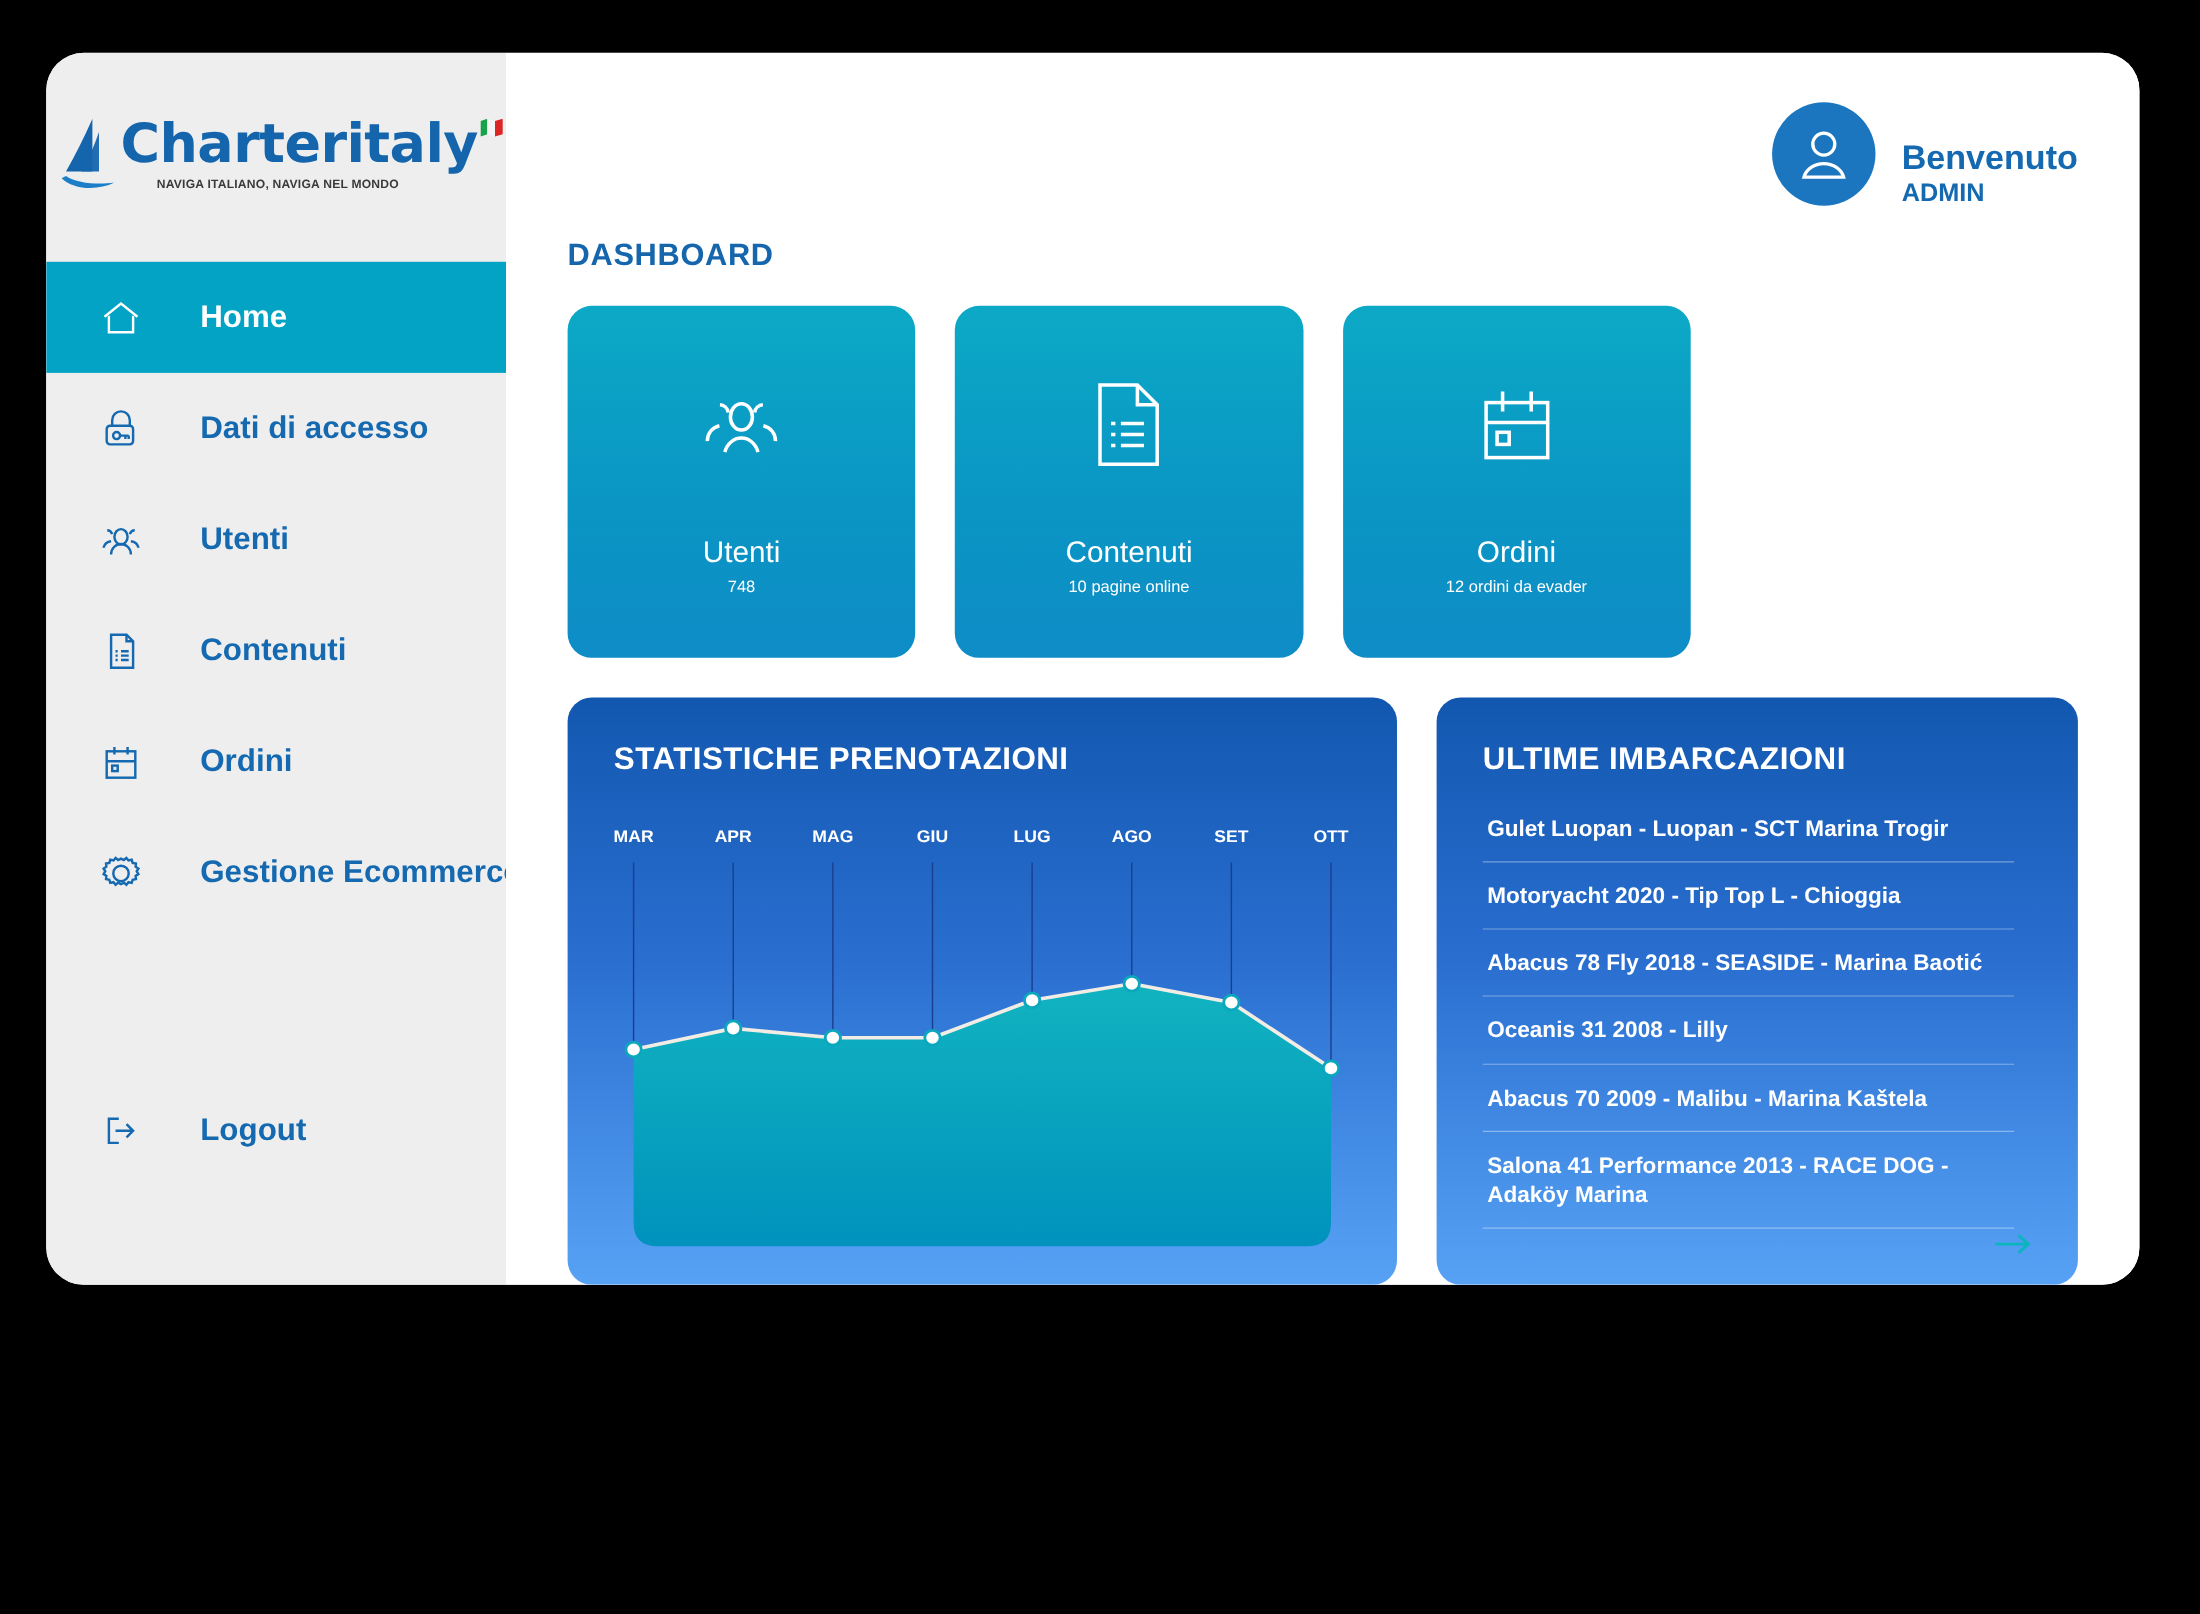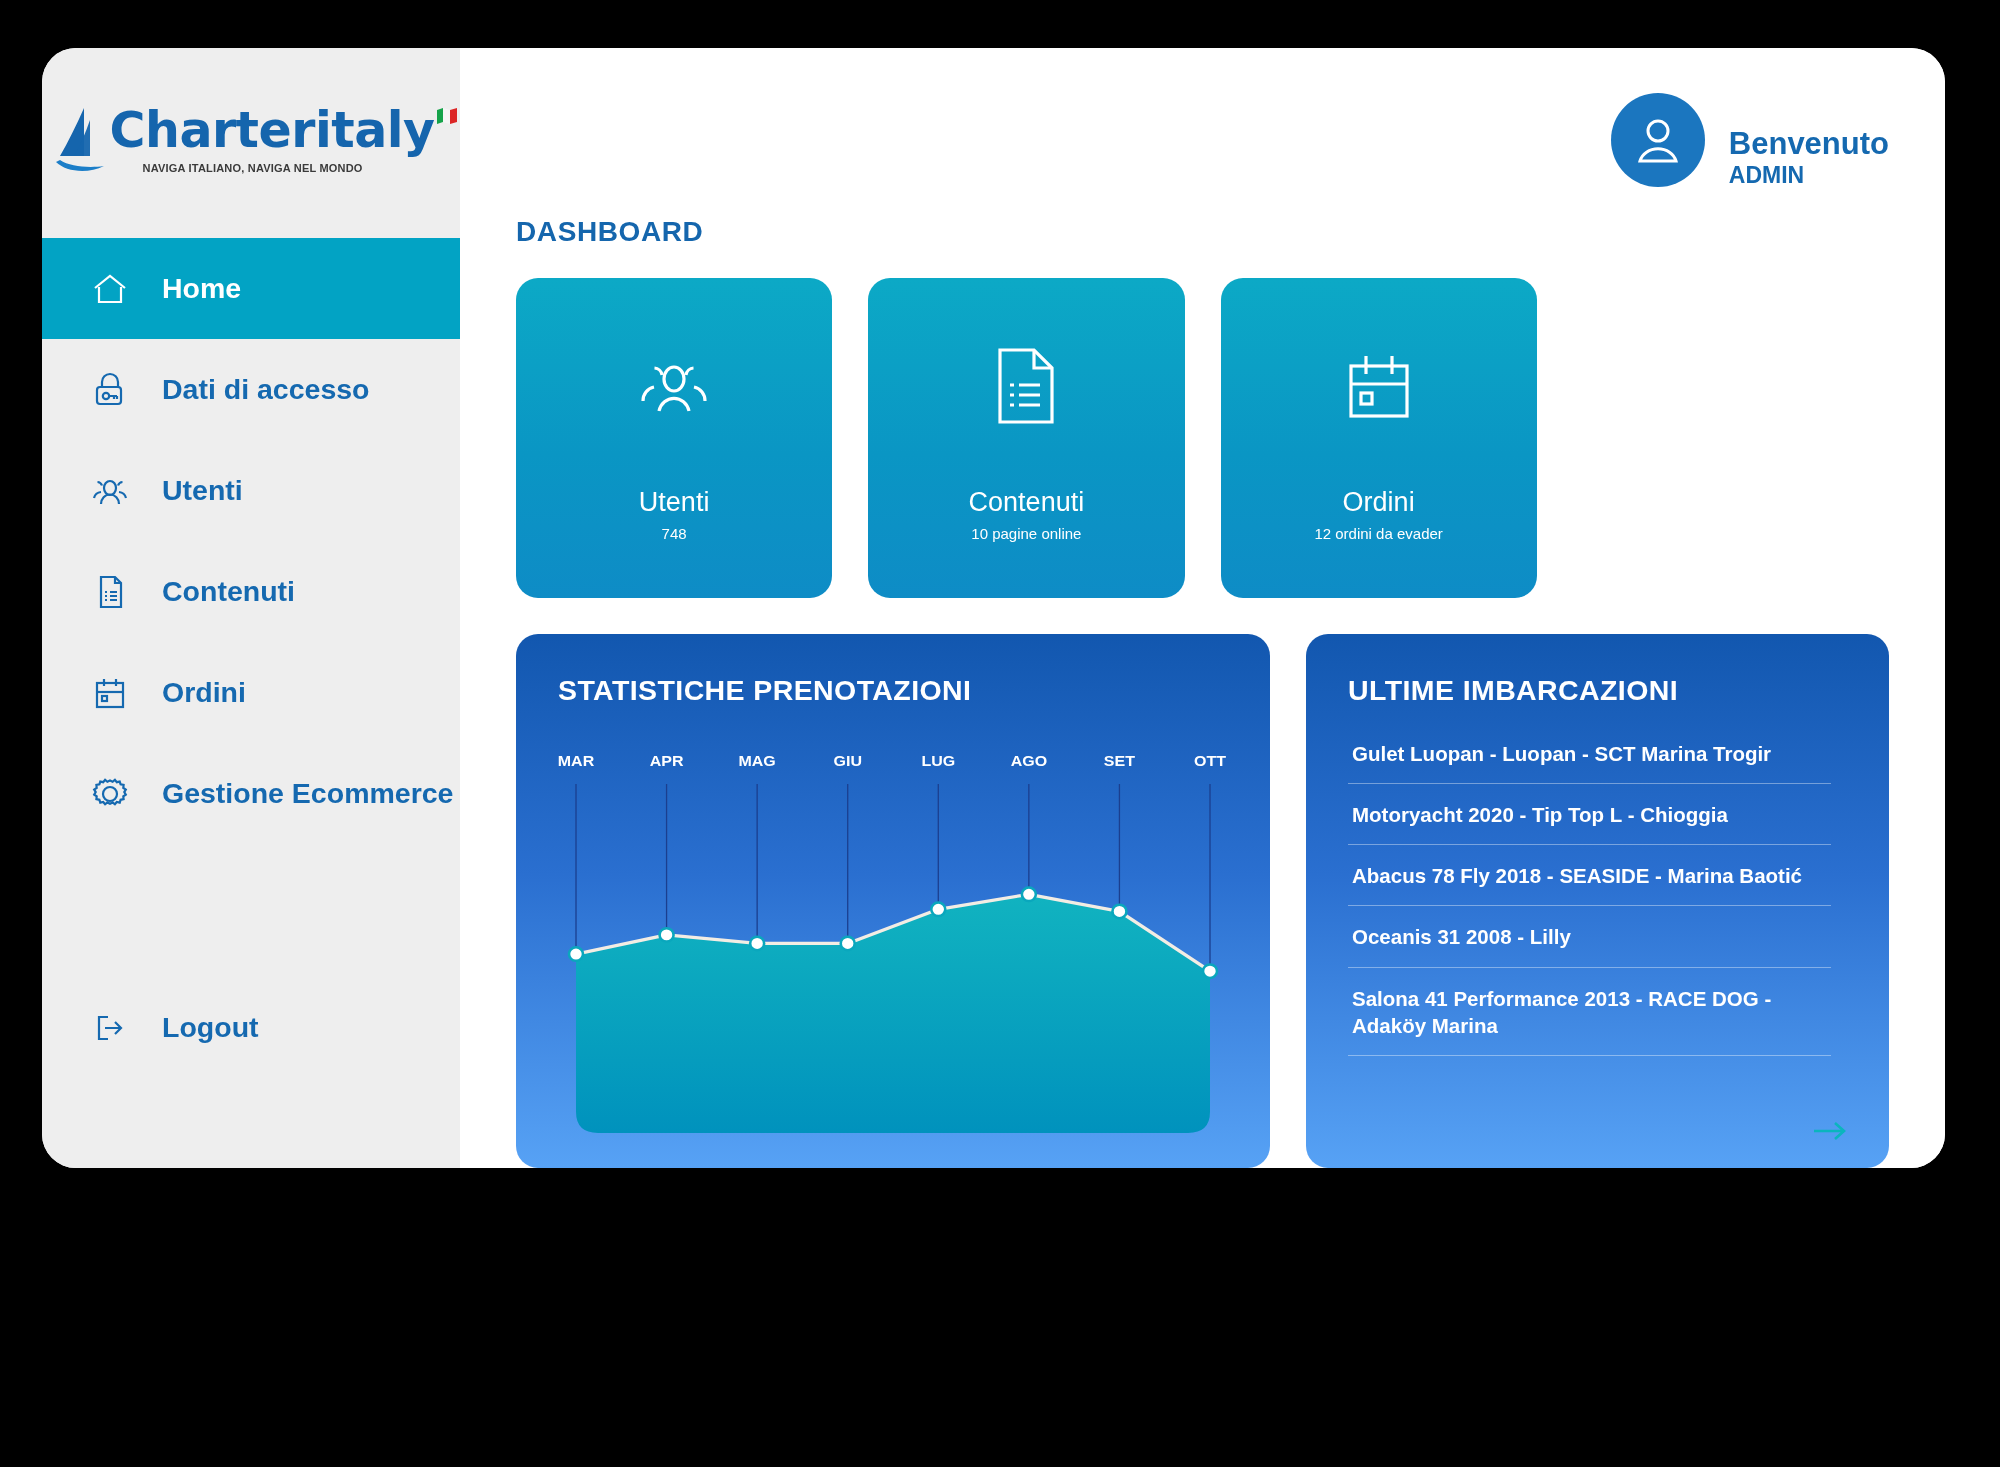--- a/index.html
+++ b/index.html
@@ -58,21 +58,21 @@
     margin-left: 33px;
   }
   .flag { width: 22px; height: 26px; margin-left: 2px; margin-top: 2px; }
 
   .nav-list { display:flex; flex-direction:column; }
   .nav-item {
     height: 101px;
     display: flex;
     align-items: center;
     padding-left: 48px;
-    gap: 32px;
+    gap: 52px;
     color: #1569b0;
     cursor: pointer;
   }
   .nav-item.active { background: #02a3c4; color: #ffffff; }
   .nav-icon { width: 40px; height: 40px; flex: 0 0 40px; display:flex; align-items:center; justify-content:center;}
   .nav-icon svg { width: 100%; height: 100%; display:block; }
   .nav-label {
     font-size: 28.5px;
     font-weight: 600;
     white-space: nowrap;
@@ -420,20 +420,21 @@
         </div>
       </div>
 
       <div class="panel" id="boats-panel">
         <div class="panel-title">ULTIME IMBARCAZIONI</div>
         <div id="boats-list">
             <div class="boat-row">Gulet Luopan - Luopan - SCT Marina Trogir</div>
             <div class="boat-row">Motoryacht 2020 - Tip Top L - Chioggia</div>
             <div class="boat-row">Abacus 78 Fly 2018 - SEASIDE - Marina Baotić</div>
             <div class="boat-row">Oceanis 31 2008 - Lilly</div>
+            <div class="boat-row">Abacus 70 2009 - Malibu - Marina Kaštela</div>
             <div class="boat-row">Salona 41 Performance 2013 - RACE DOG - Adaköy Marina</div>
           </div>
         <span id="boats-more">
           <svg width="34" height="22" viewBox="0 0 34 22" fill="none" stroke="#0ab5bd" stroke-width="2.6">
             <path d="M1 11 L31 11 M22 3 L31 11 L22 19"></path>
           </svg>
         </span>
       </div>
 
     </section>

